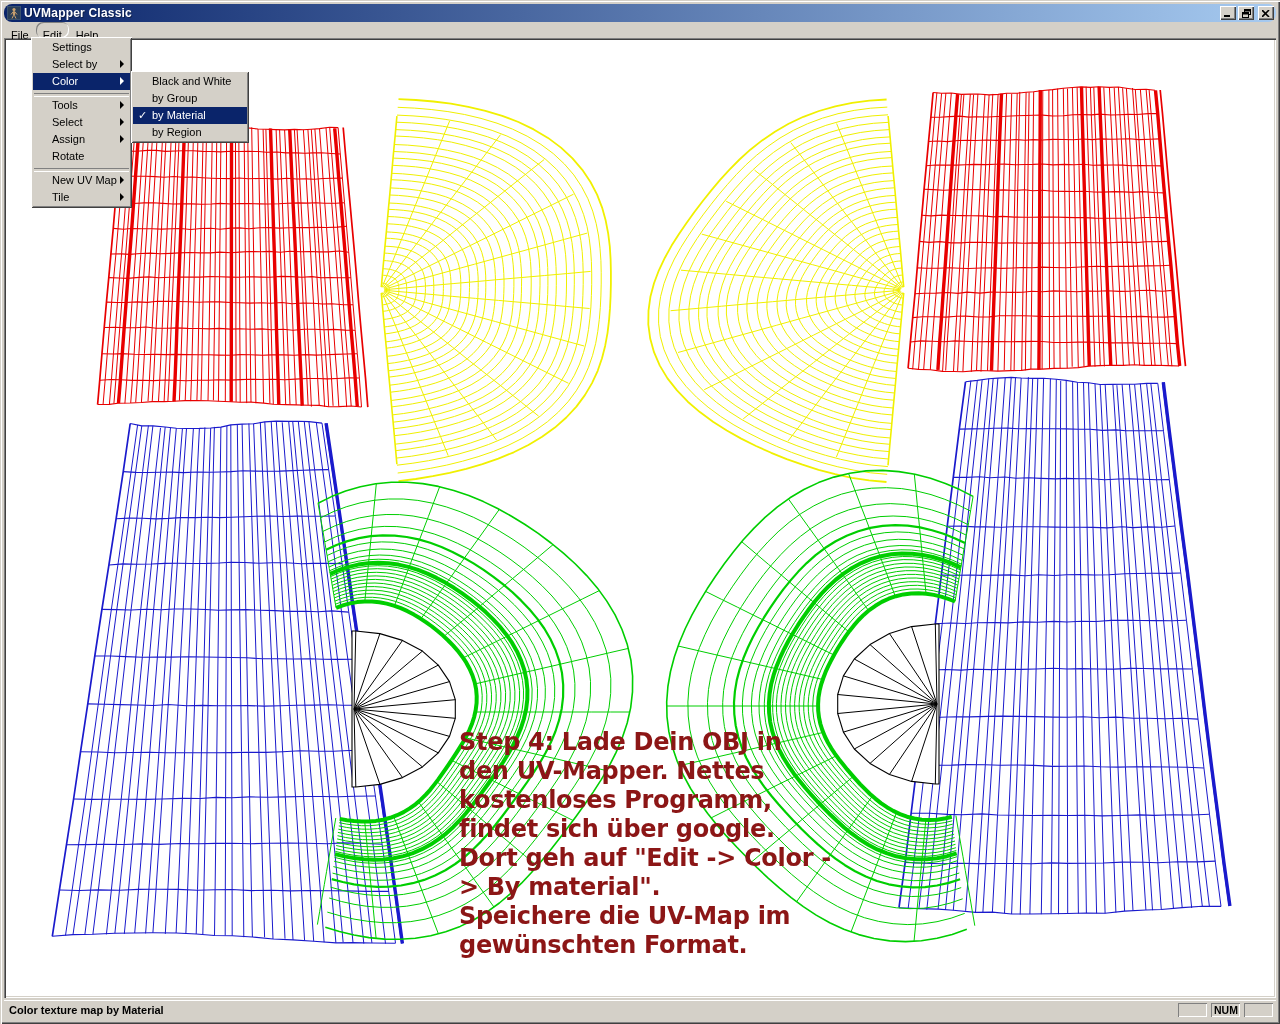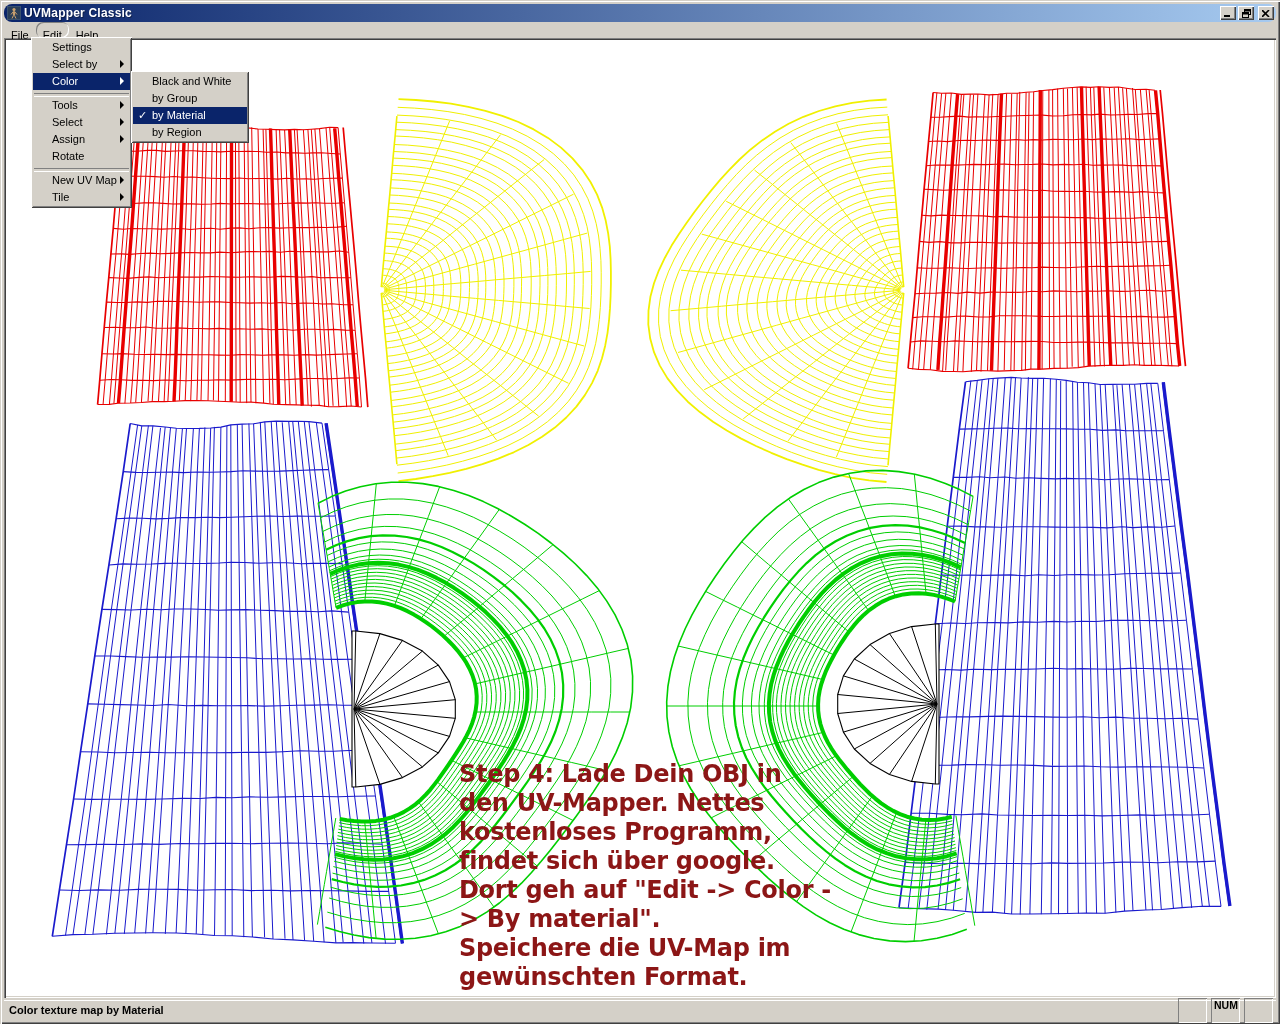--- a/index.html
+++ b/index.html
@@ -48,21 +48,21 @@
   .mi .check{position:absolute;left:5px;top:0;font-size:11px;}
   .msep{height:7px;margin:0 3px;position:relative;}
   .msep::after{content:"";position:absolute;left:0;right:0;top:3px;height:2px;
     border-top:1px solid #808080;border-bottom:1px solid #FFFFFF;}
   
   .statusbar{position:absolute;left:4px;right:4px;bottom:4px;height:20px;z-index:10;
     background:#D4D0C8;font-size:11px;display:flex;align-items:center;
     box-shadow:inset 0 1px 0 #FFFFFF;font-weight:bold;}
   .status-msg{padding-left:5px;flex:1 1 auto;}
   .panes{display:flex;gap:4px;margin-right:3px;}
-  .pane{width:26px;height:25px;line-height:14px;text-align:left;padding-left:3px;
+  .pane{width:26px;height:14px;line-height:14px;text-align:left;padding-left:3px;
     box-shadow:inset 1px 1px 0 #808080, inset -1px -1px 0 #FFFFFF;
     font-size:10.5px;}
 </style>
 </head>
 <body>
 
 <div class="window">
 
   <div class="titlebar">
     <svg class="app-icon" viewBox="0 0 14 14">
@@ -537,21 +537,21 @@
           <line x1="937" y1="704" x2="837.7" y2="694.5" stroke="#000000" stroke-width="1"></line>
           <line x1="937" y1="704" x2="837.7" y2="713.5" stroke="#000000" stroke-width="1"></line>
           <line x1="937" y1="704" x2="843.4" y2="732.1" stroke="#000000" stroke-width="1"></line>
           <line x1="937" y1="704" x2="854.3" y2="749.0" stroke="#000000" stroke-width="1"></line>
           <line x1="937" y1="704" x2="870.0" y2="763.4" stroke="#000000" stroke-width="1"></line>
           <line x1="937" y1="704" x2="889.5" y2="774.4" stroke="#000000" stroke-width="1"></line>
           <line x1="937" y1="704" x2="911.6" y2="781.4" stroke="#000000" stroke-width="1"></line>
           <line x1="937" y1="704" x2="935.3" y2="784.0" stroke="#000000" stroke-width="1"></line>
         </g>
       </svg>
-    <div class="annotation" id="annotation" style="color: rgb(140, 22, 22); margin-top: 32px;">
+    <div class="annotation" id="annotation" style="color: rgb(140, 22, 22);">
         <div>Step 4: Lade Dein OBJ in</div>
         <div>den UV-Mapper. Nettes</div>
         <div>kostenloses Programm,</div>
         <div>findet sich über google.</div>
         <div>Dort geh auf "Edit -&gt; Color -</div>
         <div>&gt; By material".</div>
         <div>Speichere die UV-Map im</div>
         <div>gewünschten Format.</div>
       </div>
   </div>

